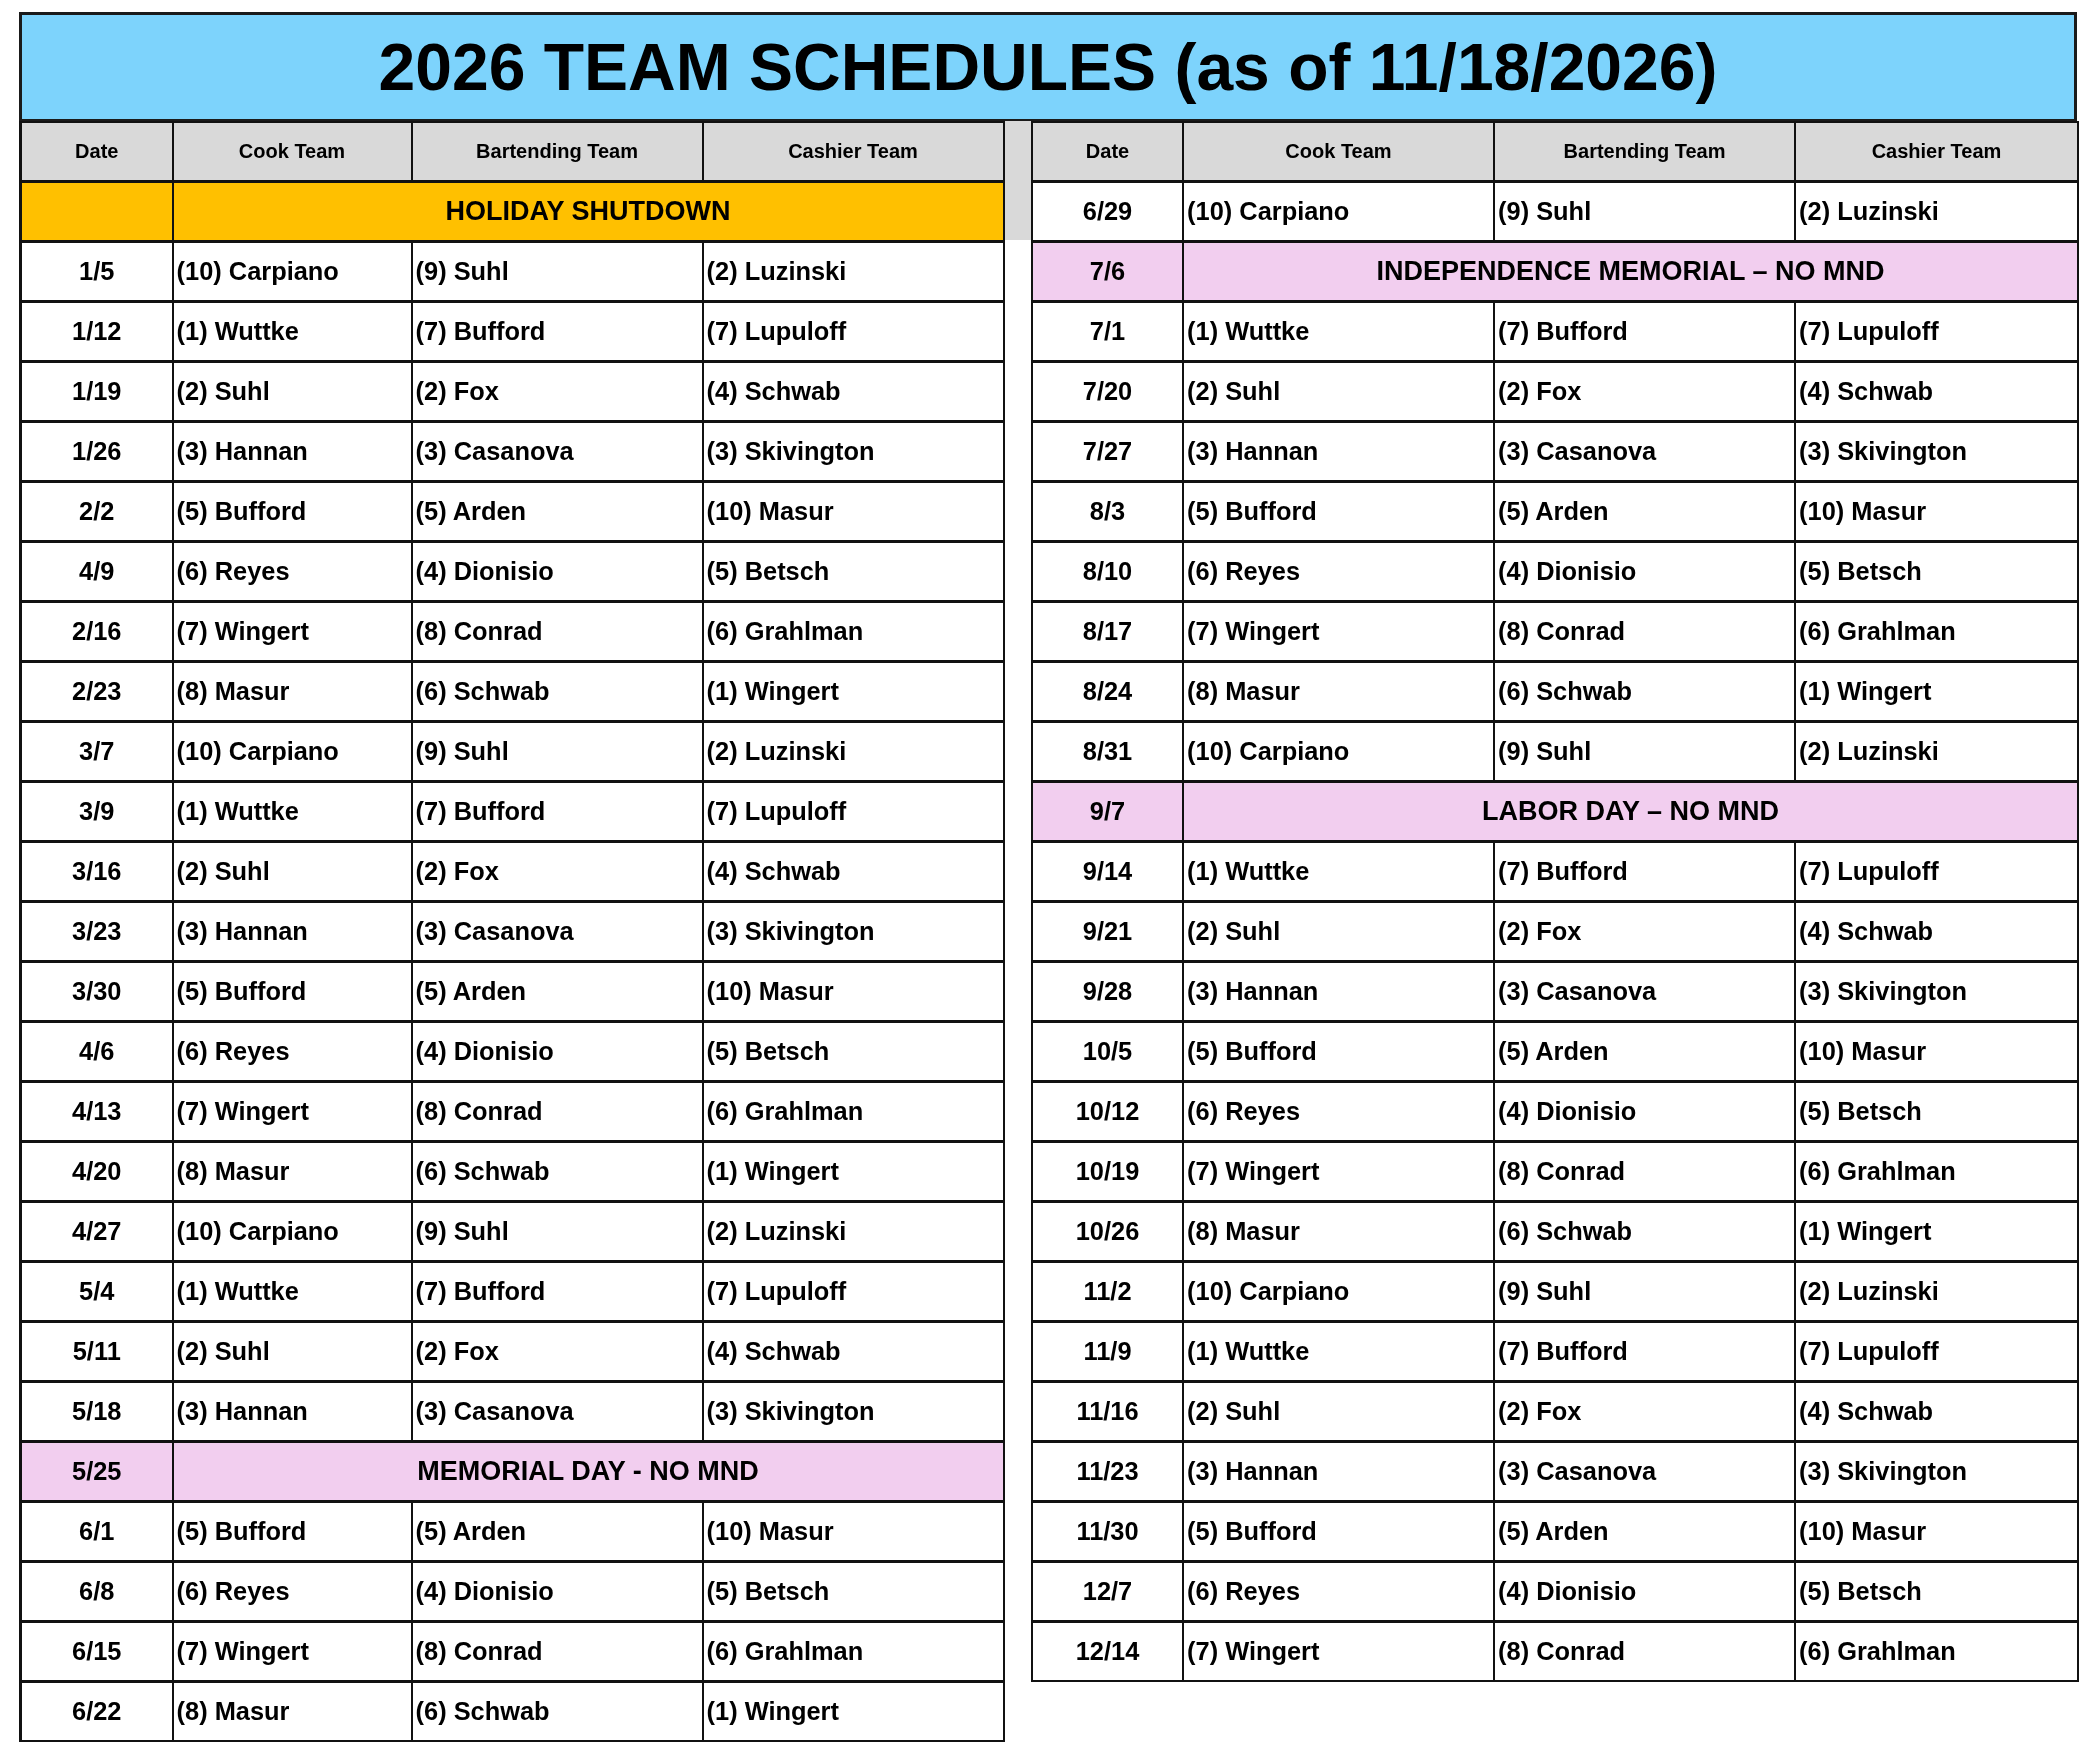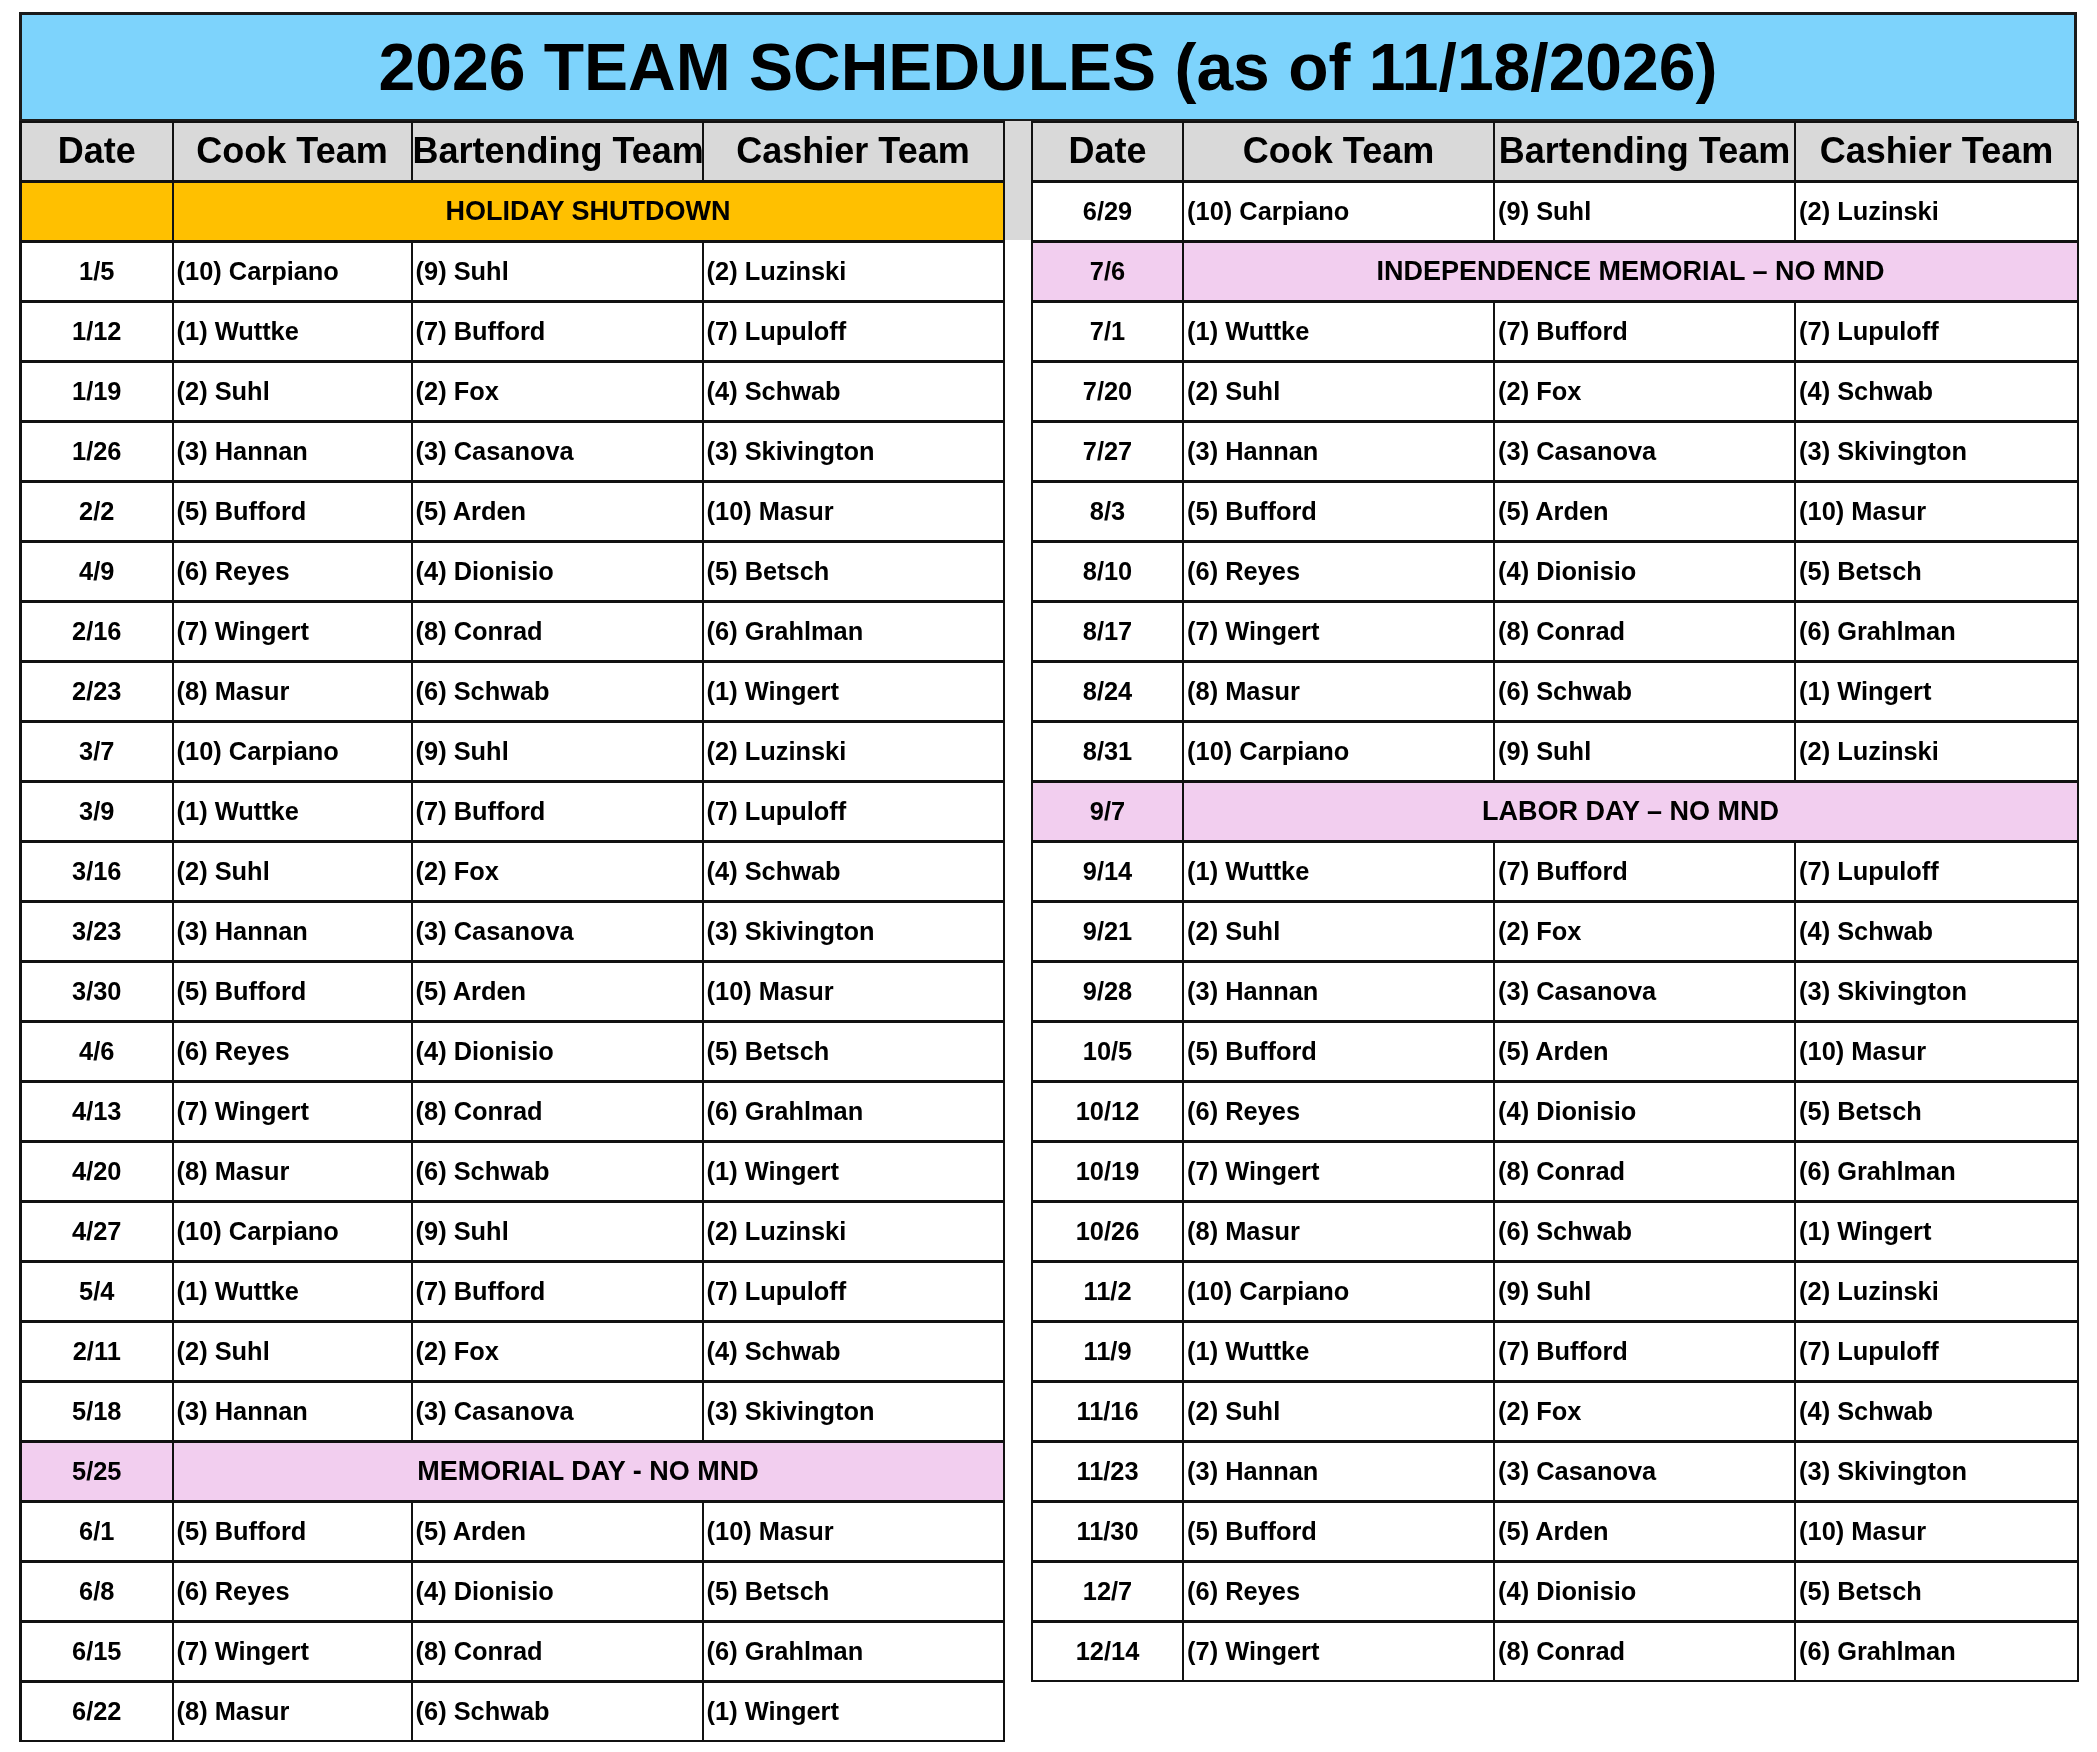--- a/index.html
+++ b/index.html
@@ -6,21 +6,21 @@
   body { width:2097px; height:1752px; position:relative; overflow:hidden;
          font-family: "Liberation Sans", sans-serif; color:#000; }
   .title-band { position:absolute; left:19px; top:12.3px; width:2058px; height:109px;
     background:#7dd3fc; border:3.1px solid #1a1a1a; border-bottom:2.3px solid #1a1a1a; box-sizing:border-box;
     display:flex; align-items:center; justify-content:center;
     font-weight:bold; font-size:66px; letter-spacing:0px; }
   .gap { position:absolute; left:1002px; top:121px; width:28.5px; height:119px; background:#D9D9D9; }
   table.sched { position:absolute; border-collapse:collapse; table-layout:fixed; top:121px; }
   table.sched td, table.sched th { border:2.3px solid #111; box-sizing:border-box; height:60px;
     font-weight:bold; font-size:25.4px; padding:0; white-space:nowrap; overflow:hidden; }
-  table.sched th { background:#D9D9D9; font-size:36px; text-align:center; height:59px; border-bottom-width:3.9px; }
+  table.sched th { background:#D9D9D9; font-size:20px; text-align:center; height:59px; border-bottom-width:3.9px; }
   table.sched td.date { text-align:center; }
   table.sched td.name { text-align:left; padding-left:3.1px; }
   table.sched tr.data td { border-top-width:3.9px; }
   table.sched td.banner { text-align:center; font-size:27px; }
   .gold { background:#FFC000; }
   .pink { background:#F2CEEF; }
   #left-table { left:19px; width:983px; border-left:3.1px solid #111; }
   #right-table { left:1031px; width:1047px; }
 </style>
 </head>
@@ -151,21 +151,21 @@
         <td class="name">(9) Suhl</td>
         <td class="name">(2) Luzinski</td>
       </tr>
       <tr class="data">
         <td class="date">5/4</td>
         <td class="name">(1) Wuttke</td>
         <td class="name">(7) Bufford</td>
         <td class="name">(7) Lupuloff</td>
       </tr>
       <tr class="data">
-        <td class="date">2/11</td>
+        <td class="date">5/11</td>
         <td class="name">(2) Suhl</td>
         <td class="name">(2) Fox</td>
         <td class="name">(4) Schwab</td>
       </tr>
       <tr class="data">
         <td class="date">5/18</td>
         <td class="name">(3) Hannan</td>
         <td class="name">(3) Casanova</td>
         <td class="name">(3) Skivington</td>
       </tr>

